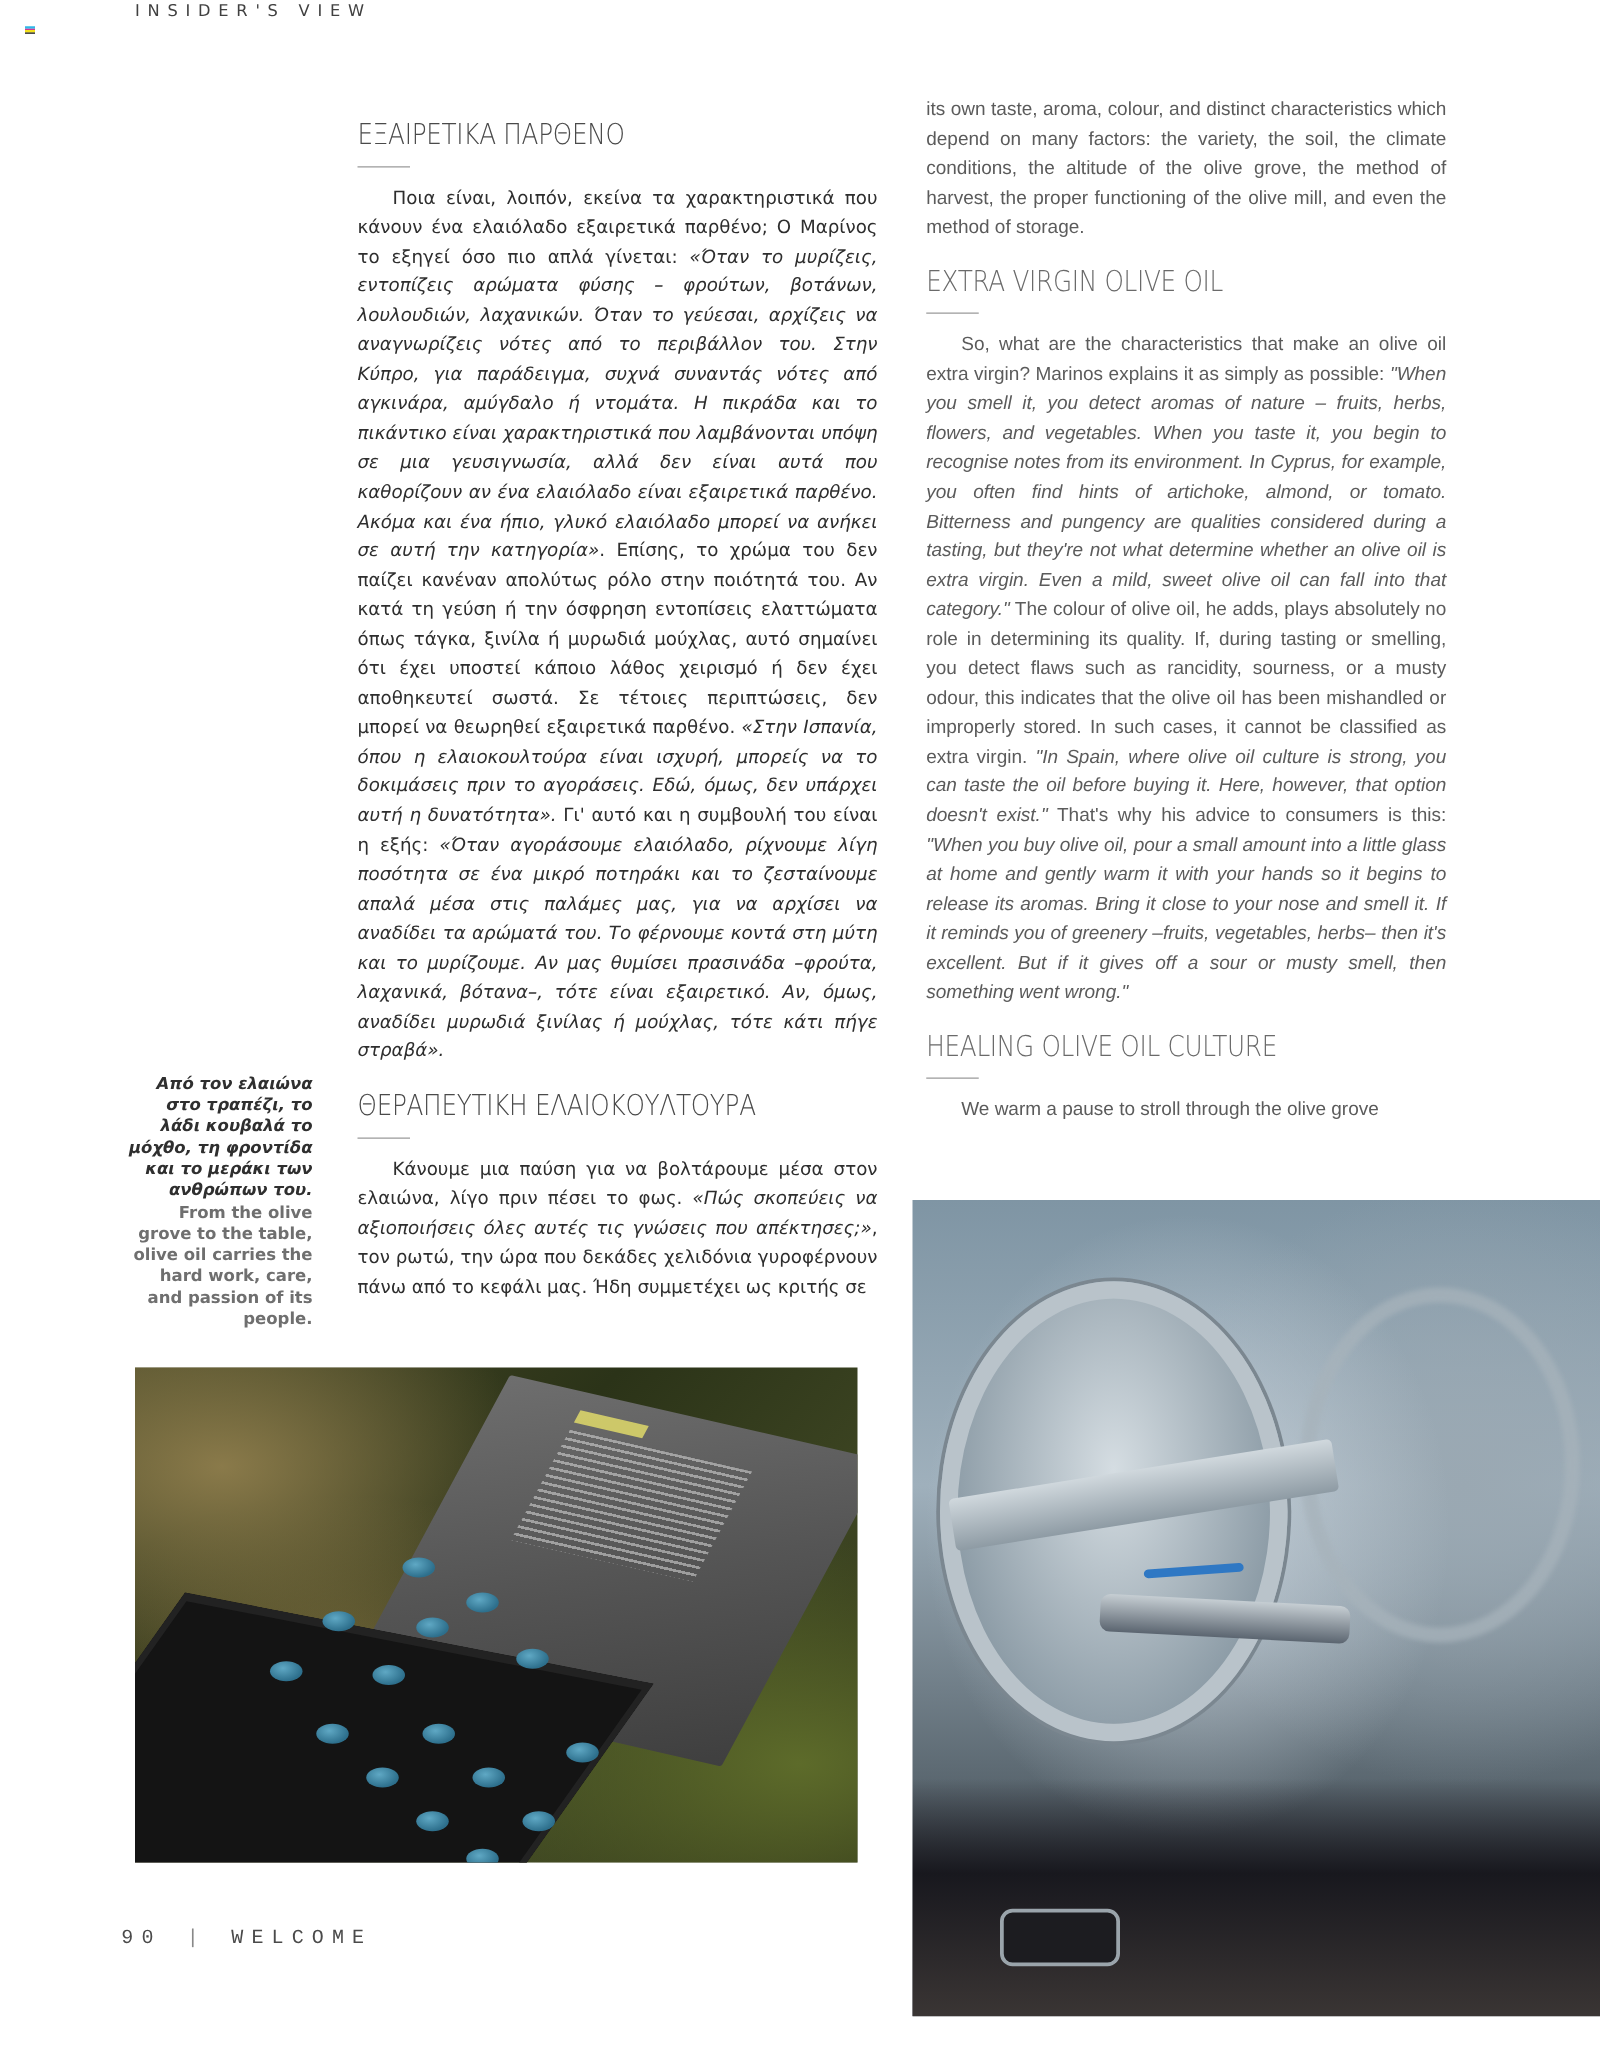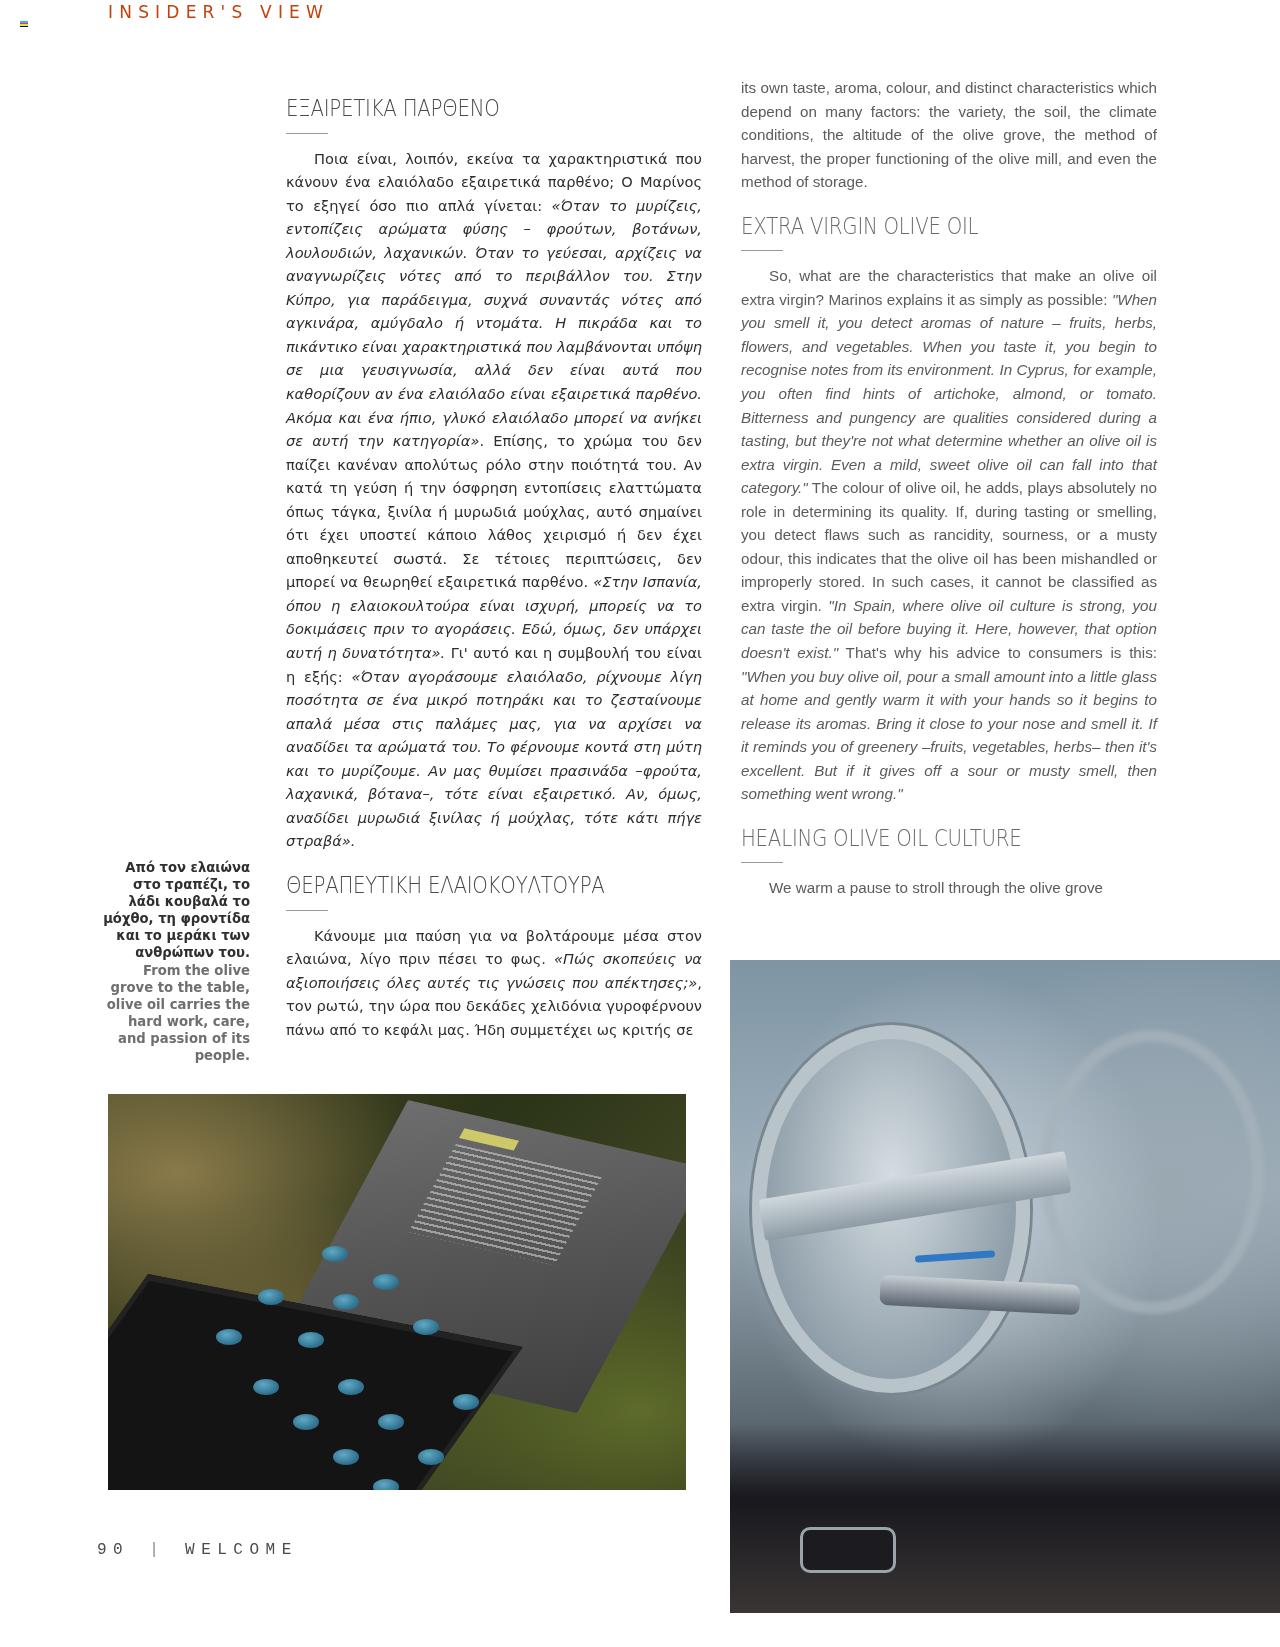--- a/index.html
+++ b/index.html
@@ -2,38 +2,38 @@
 <html><head>
 <meta charset="utf-8">
 <style>
   html, body { margin: 0; padding: 0; background: #ffffff; }
   body { width: 1280px; height: 1647px; position: relative; overflow: hidden;
          font-family: "DejaVu Sans", sans-serif; color: #3a3a3a; }
 
   .cmyk-mark { position: absolute; left: 20px; top: 21px; width: 8px; height: 7px; }
   .cmyk-mark span { display: block; height: 1.5px; }
 
-  .running-head { position: absolute; left: 108px; top: 2px; font-size: 17px;
-                  letter-spacing: 6.2px; color: #c2410c; font-family: "DejaVu Sans", sans-serif; }
+  .running-head { position: absolute; left: 108px; top: 2px; font-size: 13px;
+                  letter-spacing: 6.2px; color: #404040; font-family: "DejaVu Sans", sans-serif; }
 
   .col { position: absolute; font-size: 14.6px; line-height: 23.55px; }
   .col p { margin: 0; text-align: justify; }
   .col-left { left: 286px; top: 76px; width: 416px; color: #2e2e2e; }
   .col-right { left: 741px; top: 76px; width: 416px; color: #5b5b5b; font-family: "Liberation Sans", sans-serif; font-size: 15.2px; }
   .col .indent { text-indent: 28px; }
   .col em { font-style: italic; }
 
   .heading { font-family: "DejaVu Sans", sans-serif; font-weight: 300; font-size: 23px;
              letter-spacing: -0.3px; color: #4a4a4a; margin: 21px 0 0 0; transform: scaleX(0.86); transform-origin: left; white-space: nowrap; }
   .col-right .heading { color: #6a6a6a; }
   .rule { width: 42px; height: 1px; background: #9a9a9a; margin: 12px 0 13px 0; }
 
   .caption { position: absolute; left: 100px; top: 859px; width: 150px; text-align: right;
              font-size: 13.2px; line-height: 17.1px; font-weight: bold; font-family: "DejaVu Sans", sans-serif; }
-  .caption .gr { color: #2f2f2f; }
+  .caption .gr { color: #2f2f2f; font-style: italic; }
   .caption .en { color: #6f6f6f; font-weight: bold; }
 
   .photo { position: absolute; overflow: hidden; }
   .photo-box { left: 108px; top: 1094px; width: 578px; height: 396px;
      background:
        radial-gradient(ellipse at 12% 20%, #8a7a4a 0%, rgba(0,0,0,0) 35%),
        radial-gradient(ellipse at 30% 60%, #6d6236 0%, rgba(0,0,0,0) 40%),
        radial-gradient(ellipse at 92% 80%, #5d6b2a 0%, rgba(0,0,0,0) 40%),
        linear-gradient(135deg, #4a4a28 0%, #2b3318 40%, #3d4522 70%, #2a2e16 100%); }
   .box-lid { position: absolute; left: 300px; top: 6px; width: 330px; height: 250px;

